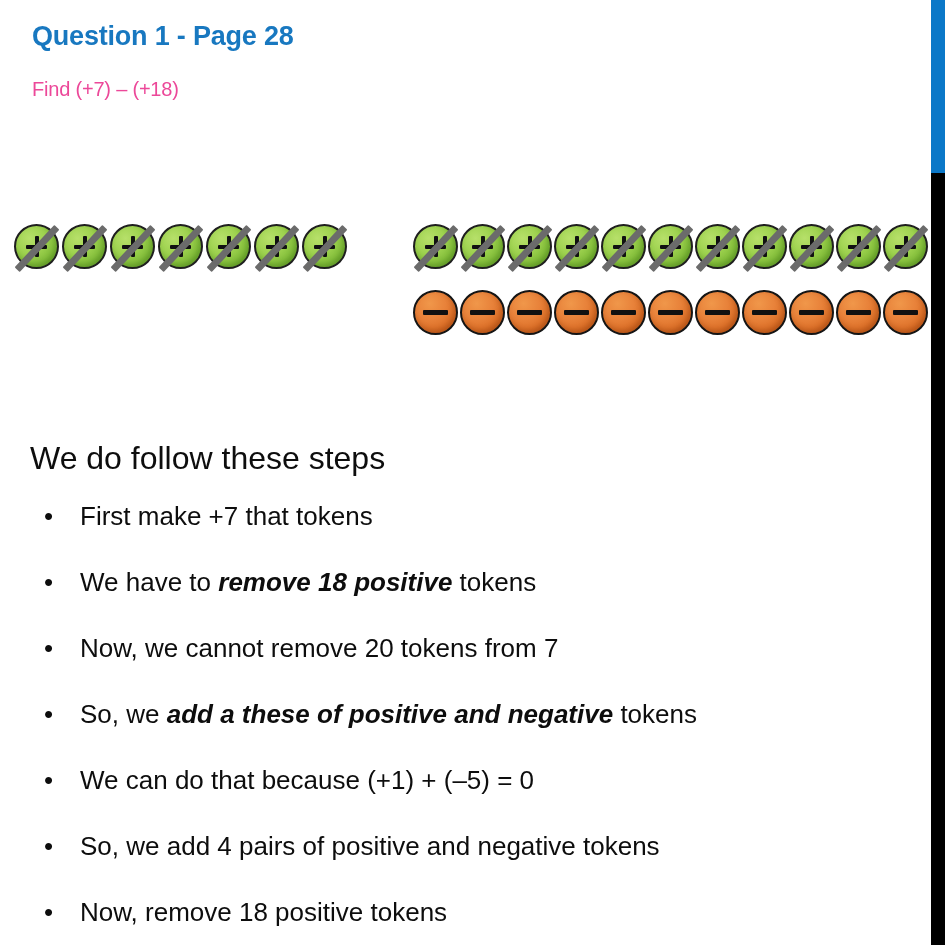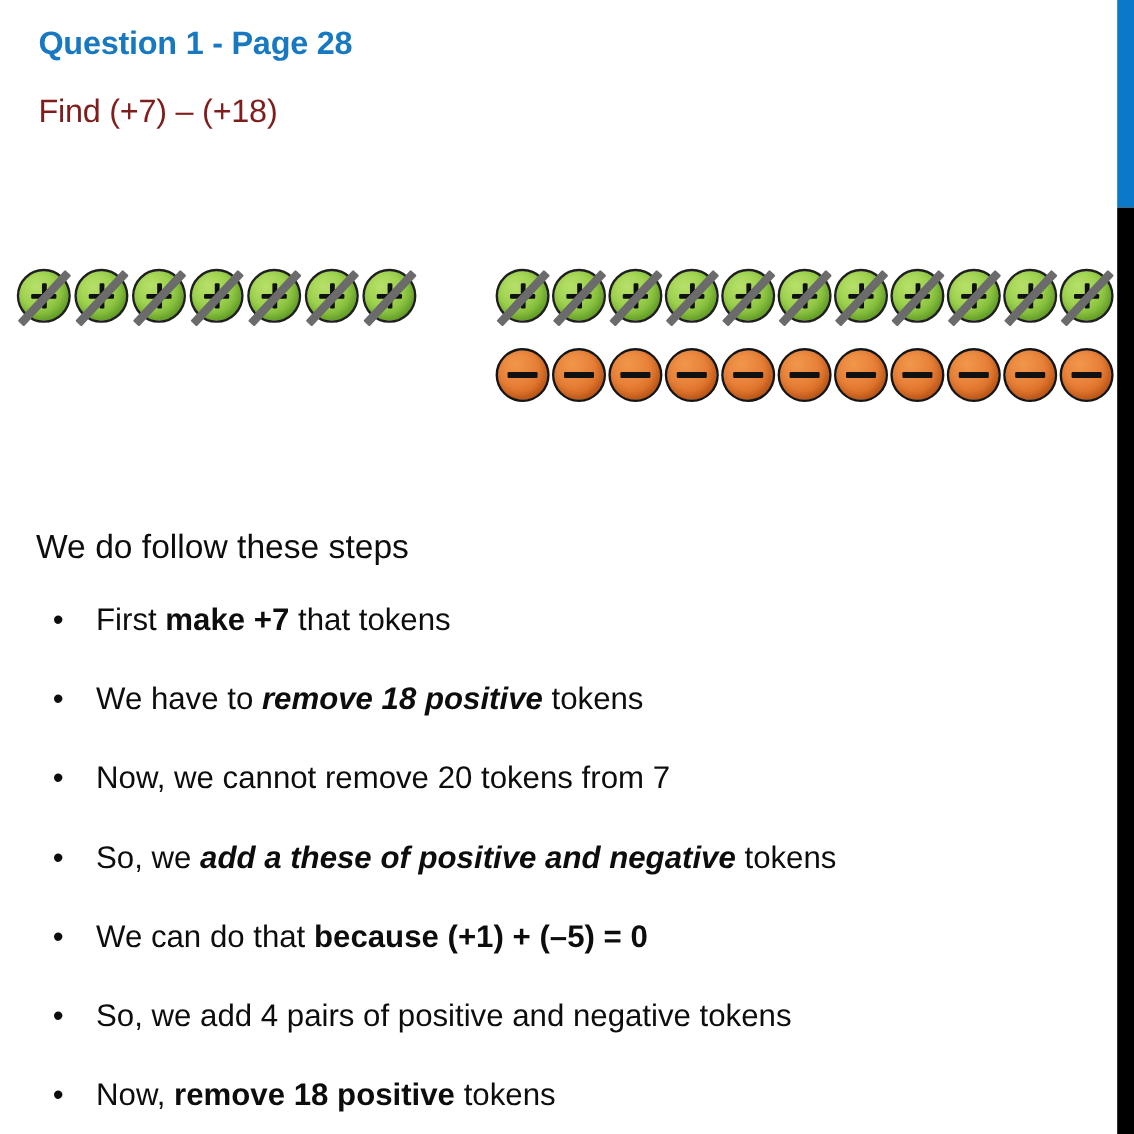--- a/index.html
+++ b/index.html
@@ -42,23 +42,23 @@
     font-size: 27px;
     font-weight: bold;
     color: #1878c0;
     letter-spacing: -0.2px;
     white-space: nowrap;
   }
   #question-prompt {
     position: absolute;
     left: 32px;
     top: 78px;
-    font-size: 27px;
+    font-size: 20px;
     font-weight: normal;
-    color: #7f1d1d;
+    color: #ec4899;
     letter-spacing: -0.2px;
     white-space: nowrap;
   }
   #brand-logo {
     position: absolute;
     right: 36px;
     top: 16px;
     font-family: "DejaVu Serif", serif;
     font-size: 37px;
     font-weight: bold;
@@ -132,21 +132,21 @@
     transform: rotate(-47deg);
     transform-origin: 50% 50%;
     border-radius: 1px;
   }
 
   
   #intro-line {
     position: absolute;
     left: 30px;
     top: 440px;
-    font-size: 28px;
+    font-size: 32px;
     color: #0d0d0d;
     white-space: nowrap;
   }
   #steps-list {
     position: absolute;
     left: 0;
     top: 503px;
     width: 900px;
   }
   .step-item {
@@ -163,21 +163,21 @@
     font-size: 26px;
     line-height: 1;
     color: #0d0d0d;
   }
   .step-text {
     position: absolute;
     left: 80px;
     top: 0;
     line-height: 1;
   }
-  .step-text b { font-weight: bold; }
+  .step-text b { font-weight: normal; }
   .step-text i { font-style: italic; font-weight: bold; }
 </style>
 </head>
 <body>
 
 <div id="slide">
 
   <div id="edge-bar-blue"></div>
   <div id="edge-bar-black"></div>
 

